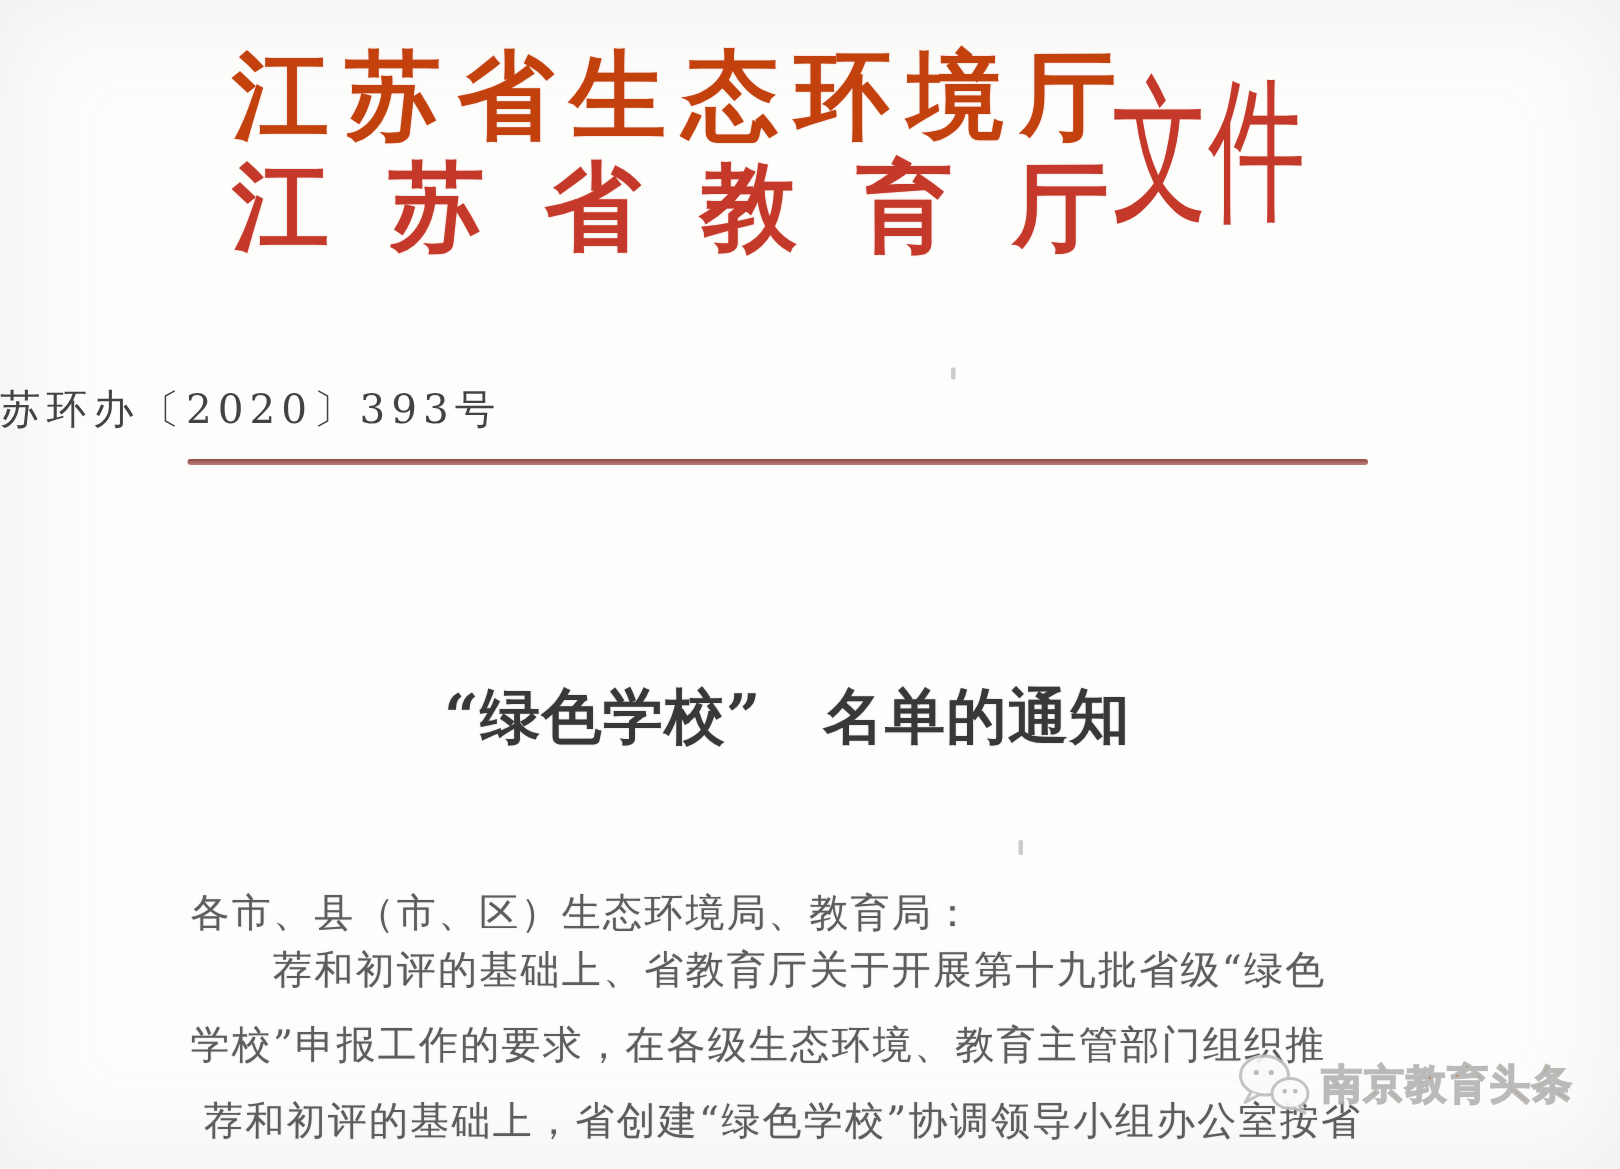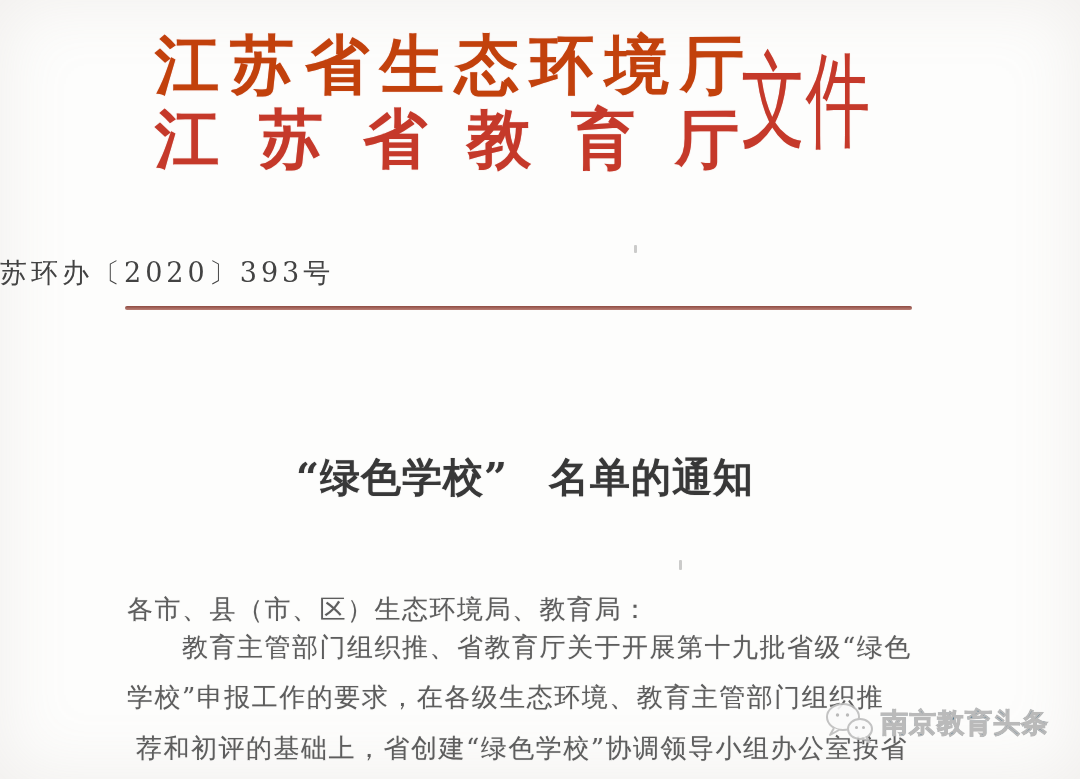--- a/index.html
+++ b/index.html
@@ -75,21 +75,21 @@
   
   .watermark {
     position: absolute; left: 824px; top: 702px;
     display: flex; align-items: center; gap: 7px;
     z-index: 5; opacity: 0.9;
   }
   .wm-icon { width: 50px; height: 42px; flex: 0 0 auto; }
   .wm-label {
     font-size: 27px; font-weight: bold; letter-spacing: 1px;
     white-space: nowrap;
-    color: #0c4a6e;
+    color: #a16207;
     -webkit-text-stroke: 1px #b3b3b3;
     text-shadow: 0 0 1px rgba(160,160,160,0.6);
     font-family: "DejaVu Sans", "Liberation Sans", sans-serif;
   }
   
   .artifact { position: absolute; background: #8f8f8f; opacity: 0.45; border-radius: 1px; }
   .artifact-a { left: 634px; top: 245px; width: 3px; height: 8px; }
   .artifact-b { left: 679px; top: 560px; width: 3px; height: 10px; }
 </style>
 </head>
@@ -101,21 +101,21 @@
   <div class="agency-line2">江苏省教育厅</div>
   <div class="doc-type">文件</div>
 
   <div class="doc-number">苏环办〔2020〕393号</div>
 
   <div class="red-line"></div>
 
   <div class="title-line l2">“绿色学校”　名单的通知</div>
 
   <div class="body-line salutation">各市、县（市、区）生态环境局、教育局：</div>
-  <div class="body-line bline-0">教育主管部门组织推、省教育厅关于开展第十九批省级“绿色</div>
+  <div class="body-line bline-0">荐和初评的基础上、省教育厅关于开展第十九批省级“绿色</div>
   <div class="body-line bline-1">学校”申报工作的要求，在各级生态环境、教育主管部门组织推</div>
   <div class="body-line bline-2">荐和初评的基础上，省创建“绿色学校”协调领导小组办公室按省</div>
 
   <div class="watermark">
     <span class="wm-icon">
       <svg viewBox="0 0 50 42" width="50" height="42" fill="none">
         <ellipse cx="19" cy="15" rx="16" ry="13" stroke="#bdbdbd" stroke-width="2" fill="#fafafa"></ellipse>
         <path d="M10 26 L6 33 L15 28" stroke="#bdbdbd" stroke-width="2" fill="#fafafa" stroke-linejoin="round"></path>
         <circle cx="13.5" cy="13" r="1.7" fill="#b3b3b3"></circle>
         <circle cx="23.5" cy="13" r="1.7" fill="#b3b3b3"></circle>

